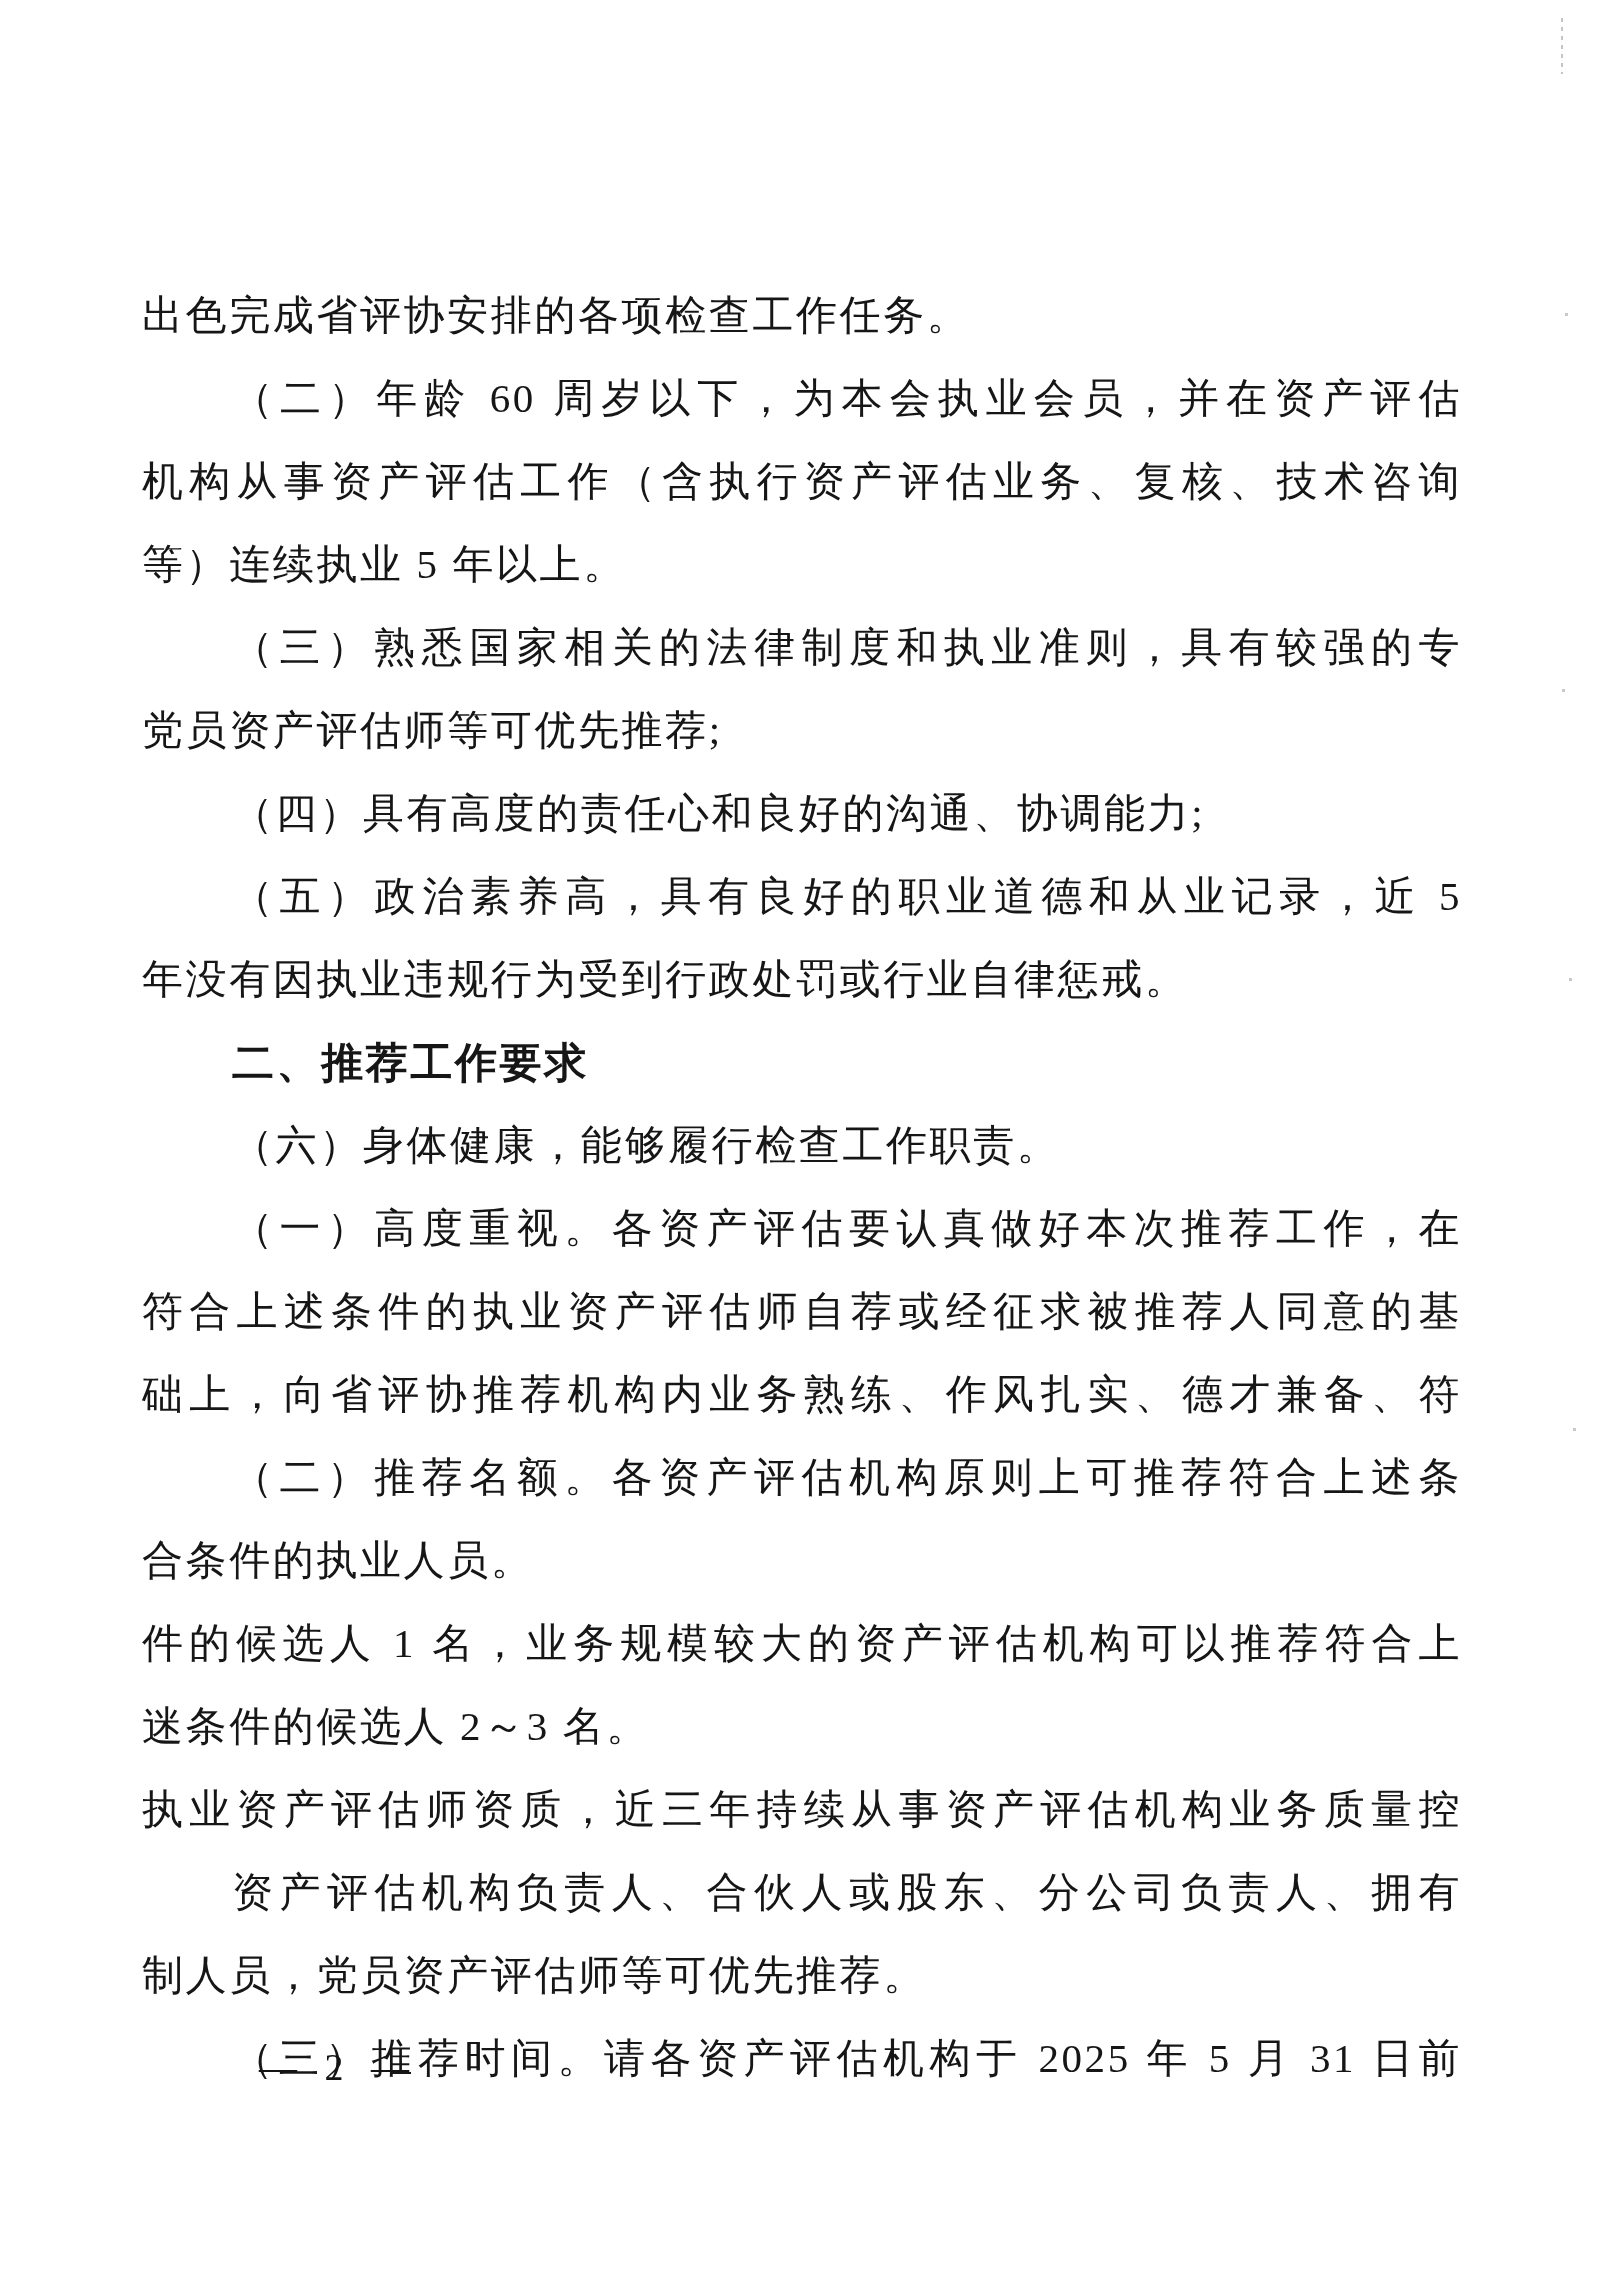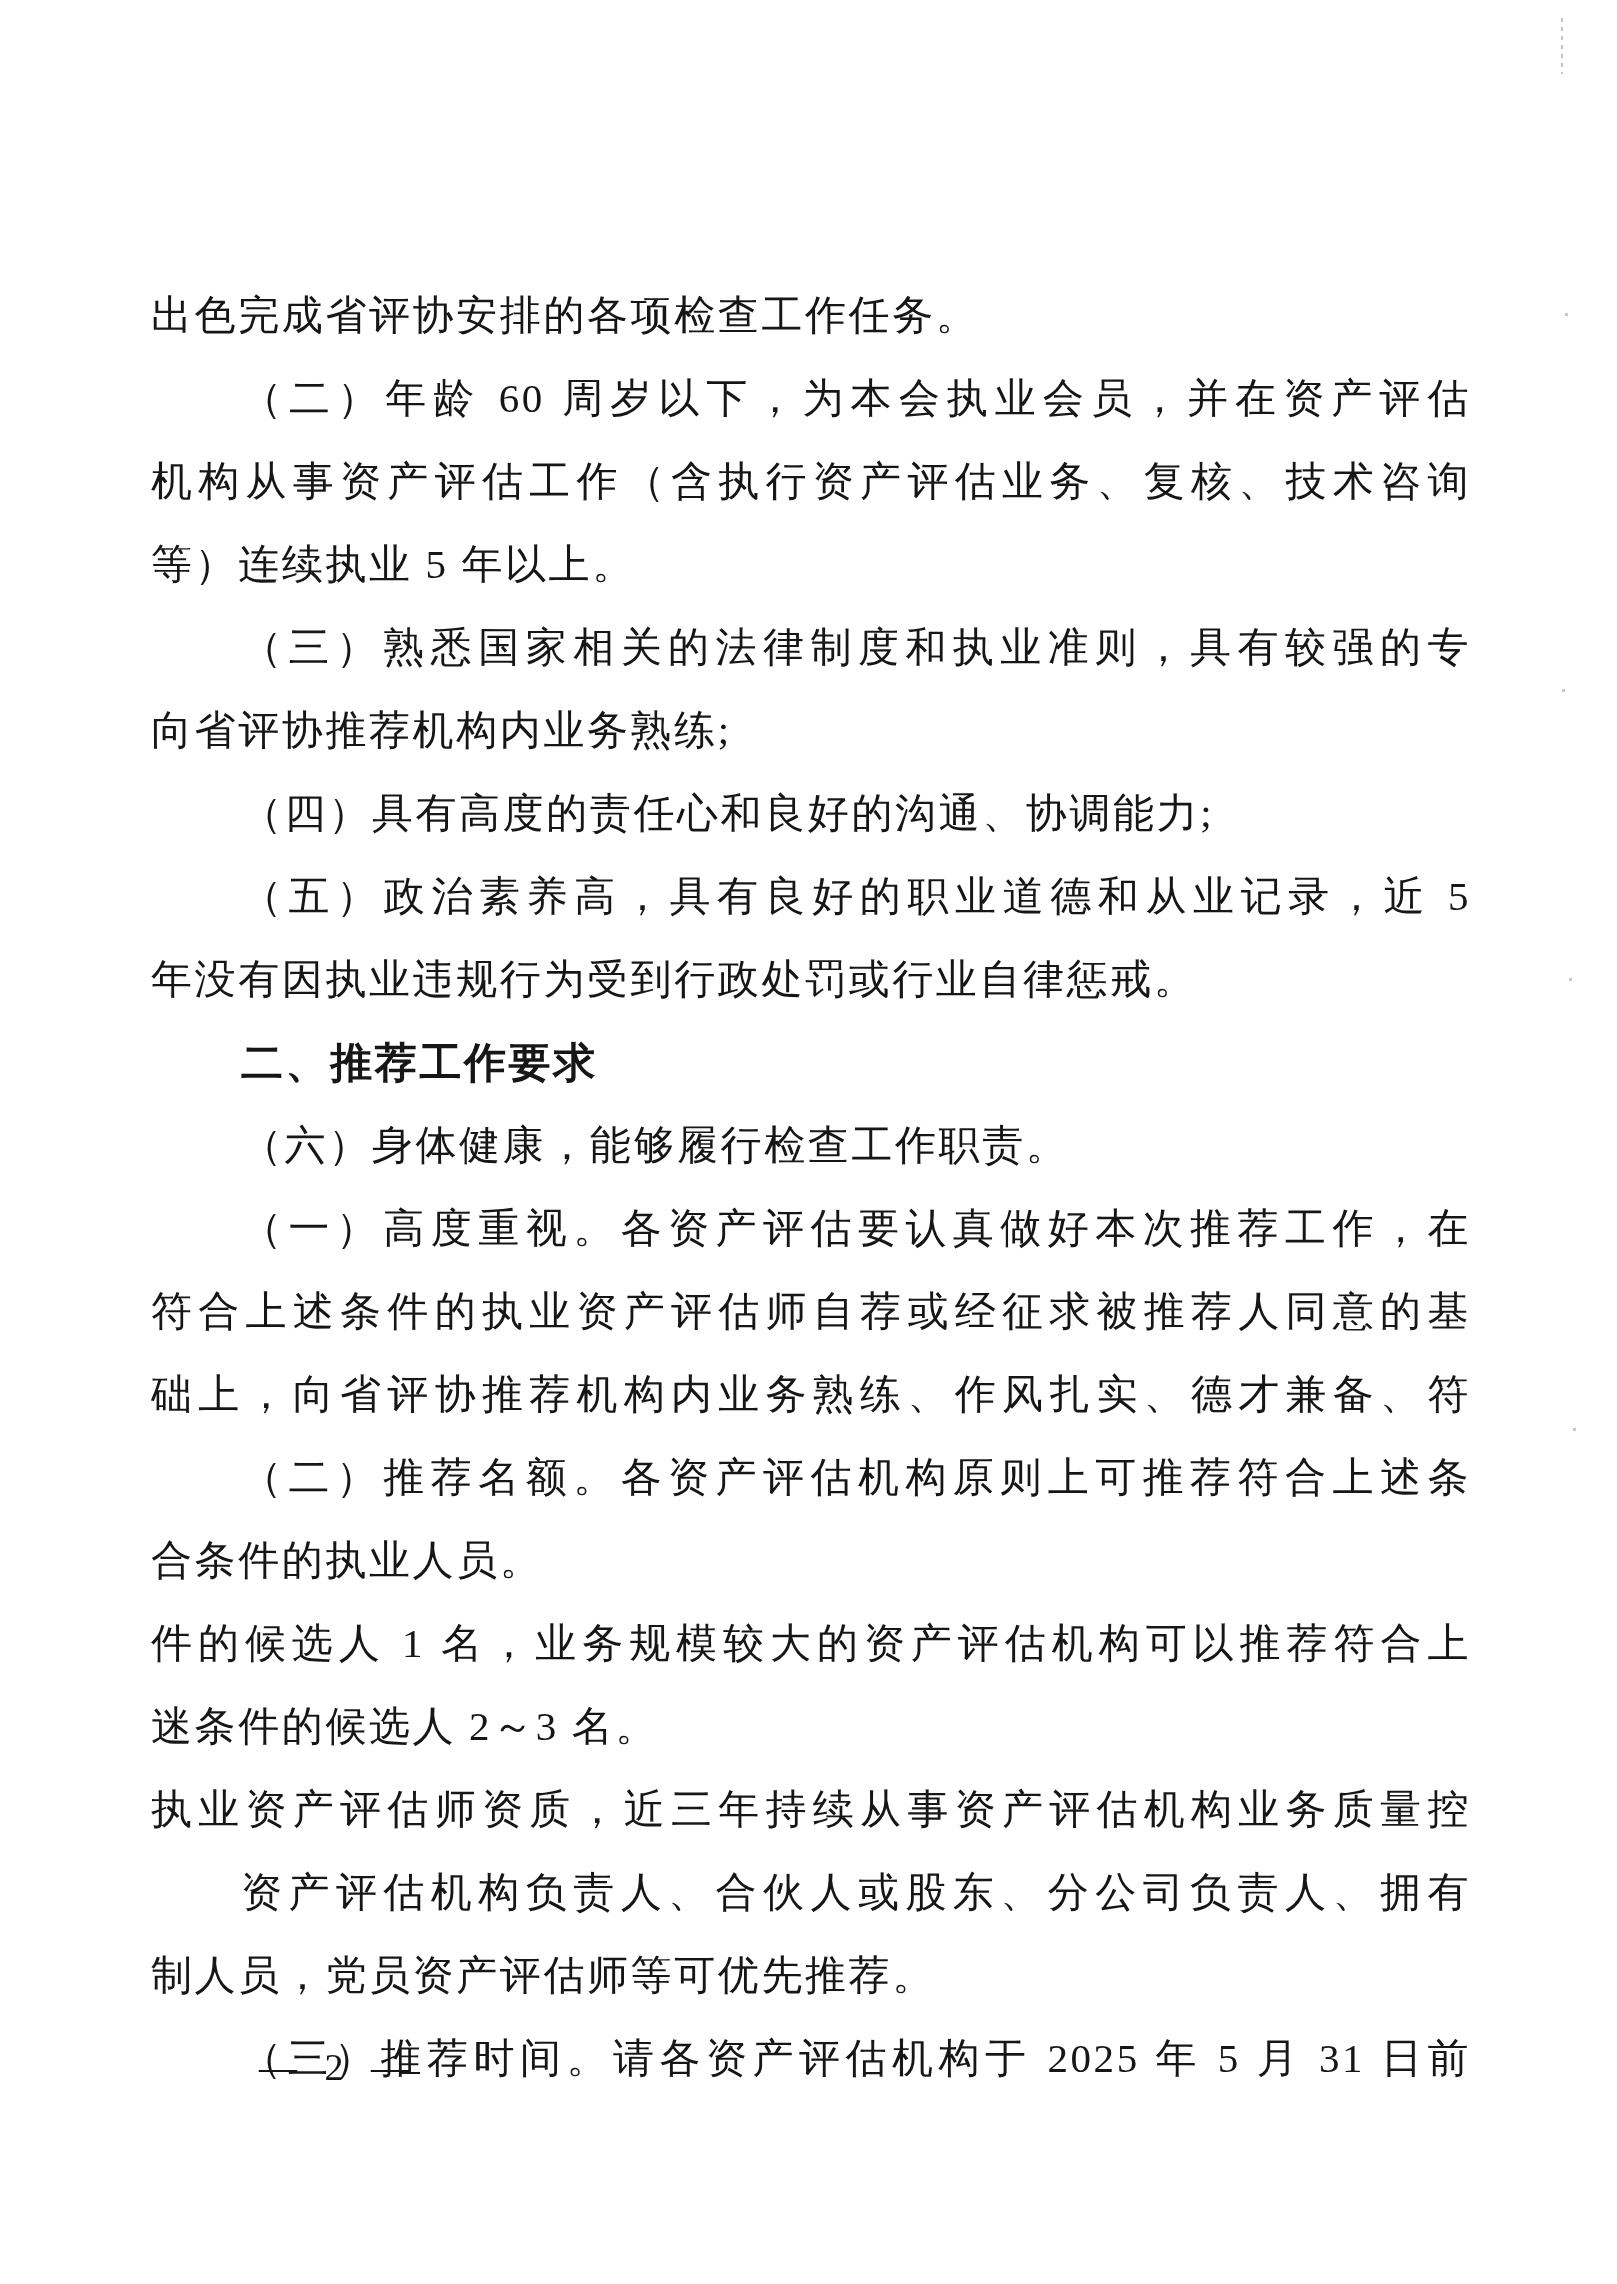--- a/index.html
+++ b/index.html
@@ -11,21 +11,21 @@
     position: relative;
     width: 1618px;
     height: 2284px;
     background: #ffffff;
     overflow: hidden;
     font-family: "Liberation Serif", "DejaVu Serif", serif;
     color: #161616;
   }
   .body-block {
     position: absolute;
-    left: 151px;
+    left: 142px;
     top: 274px;
     width: 1320px;
   }
   .line {
     font-size: 41px;
     line-height: 83px;
     height: 83px;
     letter-spacing: 2.6px;
     white-space: nowrap;
     text-align: justify;
@@ -78,21 +78,21 @@
 <body>
 
 <div class="page">
 
   <div class="body-block">
     <div class="line pend">出色完成省评协安排的各项检查工作任务。</div>
     <div class="line indent">（二）年龄 60 周岁以下，为本会执业会员，并在资产评估</div>
     <div class="line">机构从事资产评估工作（含执行资产评估业务、复核、技术咨询</div>
     <div class="line pend">等）连续执业 5 年以上。</div>
     <div class="line indent">（三）熟悉国家相关的法律制度和执业准则，具有较强的专</div>
-    <div class="line pend">向省评协推荐机构内业务熟练;</div>
+    <div class="line pend">党员资产评估师等可优先推荐;</div>
     <div class="line indent pend">（四）具有高度的责任心和良好的沟通、协调能力;</div>
     <div class="line indent">（五）政治素养高，具有良好的职业道德和从业记录，近 5</div>
     <div class="line pend">年没有因执业违规行为受到行政处罚或行业自律惩戒。</div>
     <div class="line indent heading pend">二、推荐工作要求</div>
     <div class="line indent pend">（六）身体健康，能够履行检查工作职责。</div>
     <div class="line indent">（一）高度重视。各资产评估要认真做好本次推荐工作，在</div>
     <div class="line">符合上述条件的执业资产评估师自荐或经征求被推荐人同意的基</div>
     <div class="line">础上，向省评协推荐机构内业务熟练、作风扎实、德才兼备、符</div>
     <div class="line indent">（二）推荐名额。各资产评估机构原则上可推荐符合上述条</div>
     <div class="line pend">合条件的执业人员。</div>

